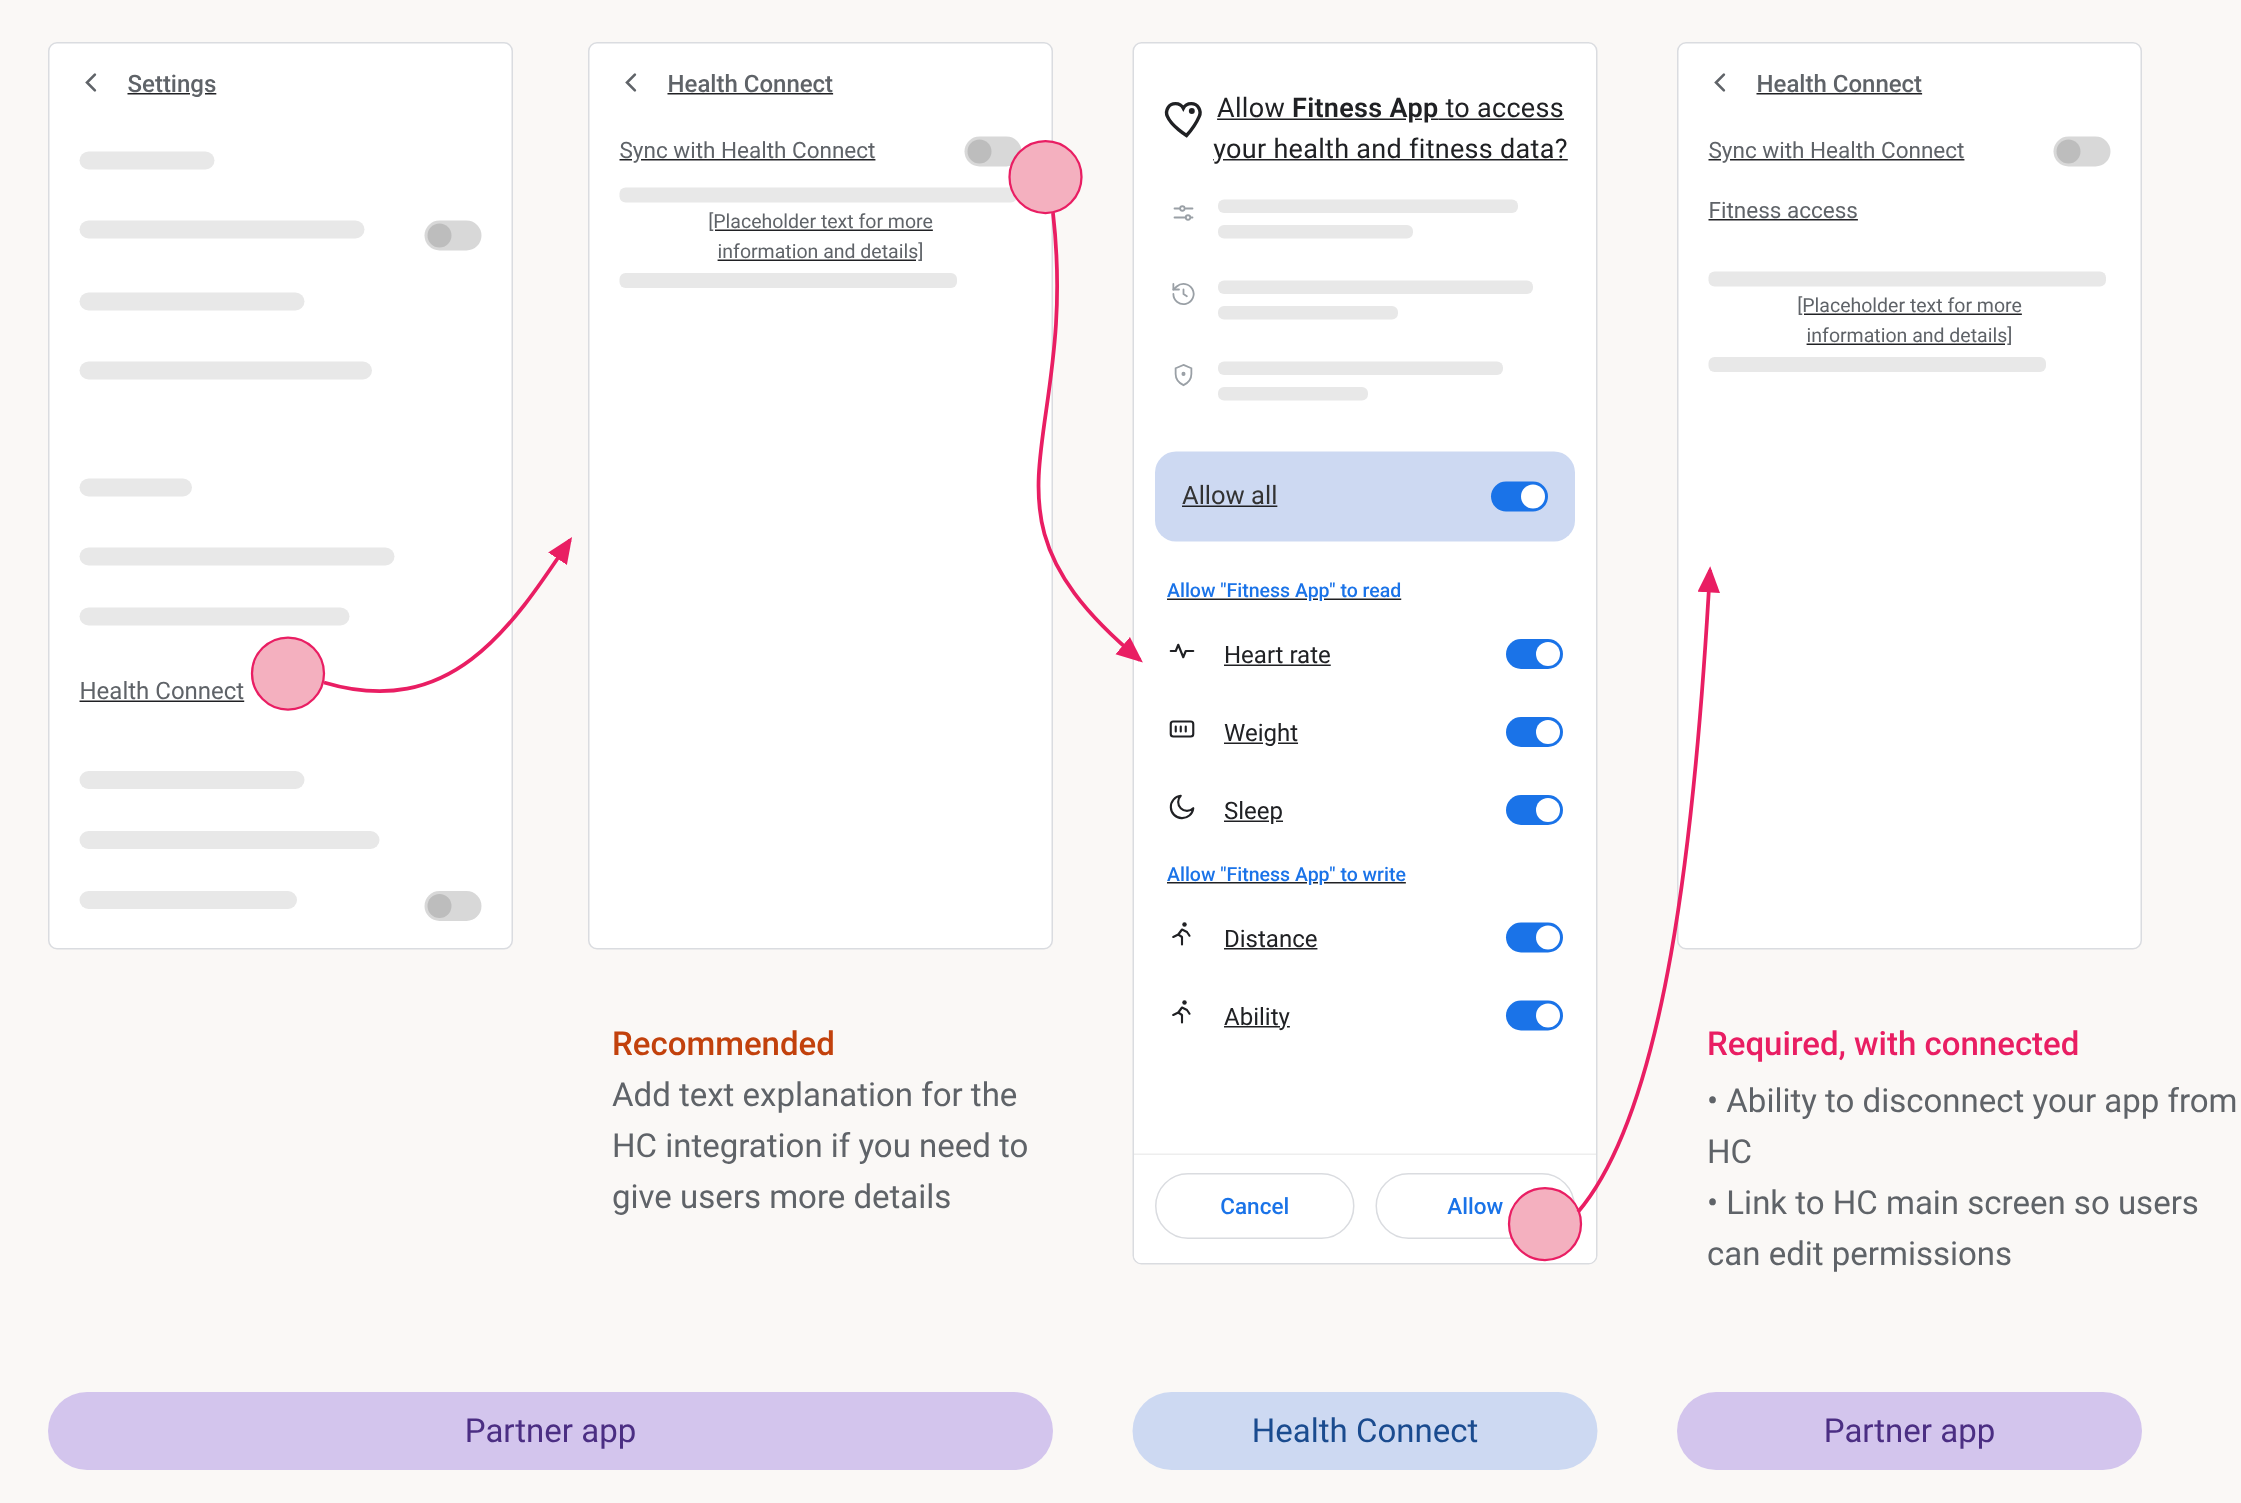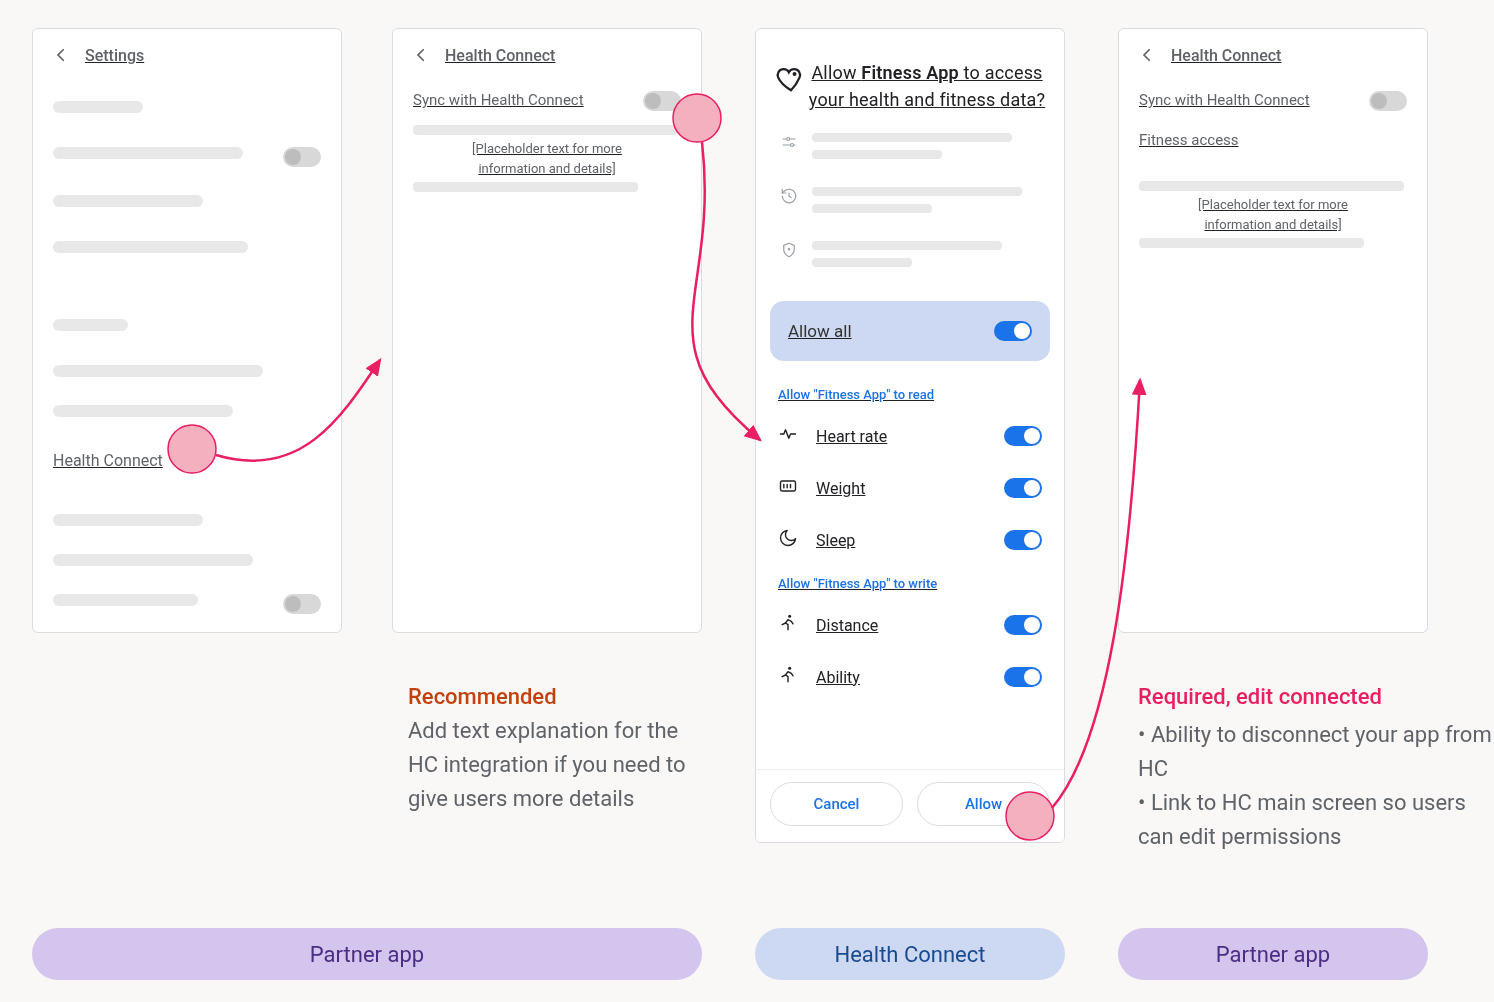--- a/index.html
+++ b/index.html
@@ -326,21 +326,21 @@
   </div>
   <div class="thin-bar" style="width:225px"></div>
 </div>
 
 <div class="caption" style="left:408px;top:680px;width:300px">
   <span class="title">Recommended</span><br>
   <span>Add text explanation for the HC integration if you need to give users more details</span>
 </div>
 
 <div class="caption" style="left:1138px;top:680px;width:360px">
-  <span class="req-title">Required, edit connected</span>
+  <span class="req-title">Required, with connected</span>
   <ul class="bullets">
     <li>Ability to disconnect your app from HC</li>
     <li>Link to HC main screen so users can edit permissions</li>
   </ul>
 </div>
 
 <div class="footer-pill pill-violet" style="left:32px;width:670px;top:928px">
   <span>Partner app</span>
 </div>
 <div class="footer-pill pill-blue" style="left:755px;width:310px;top:928px">

